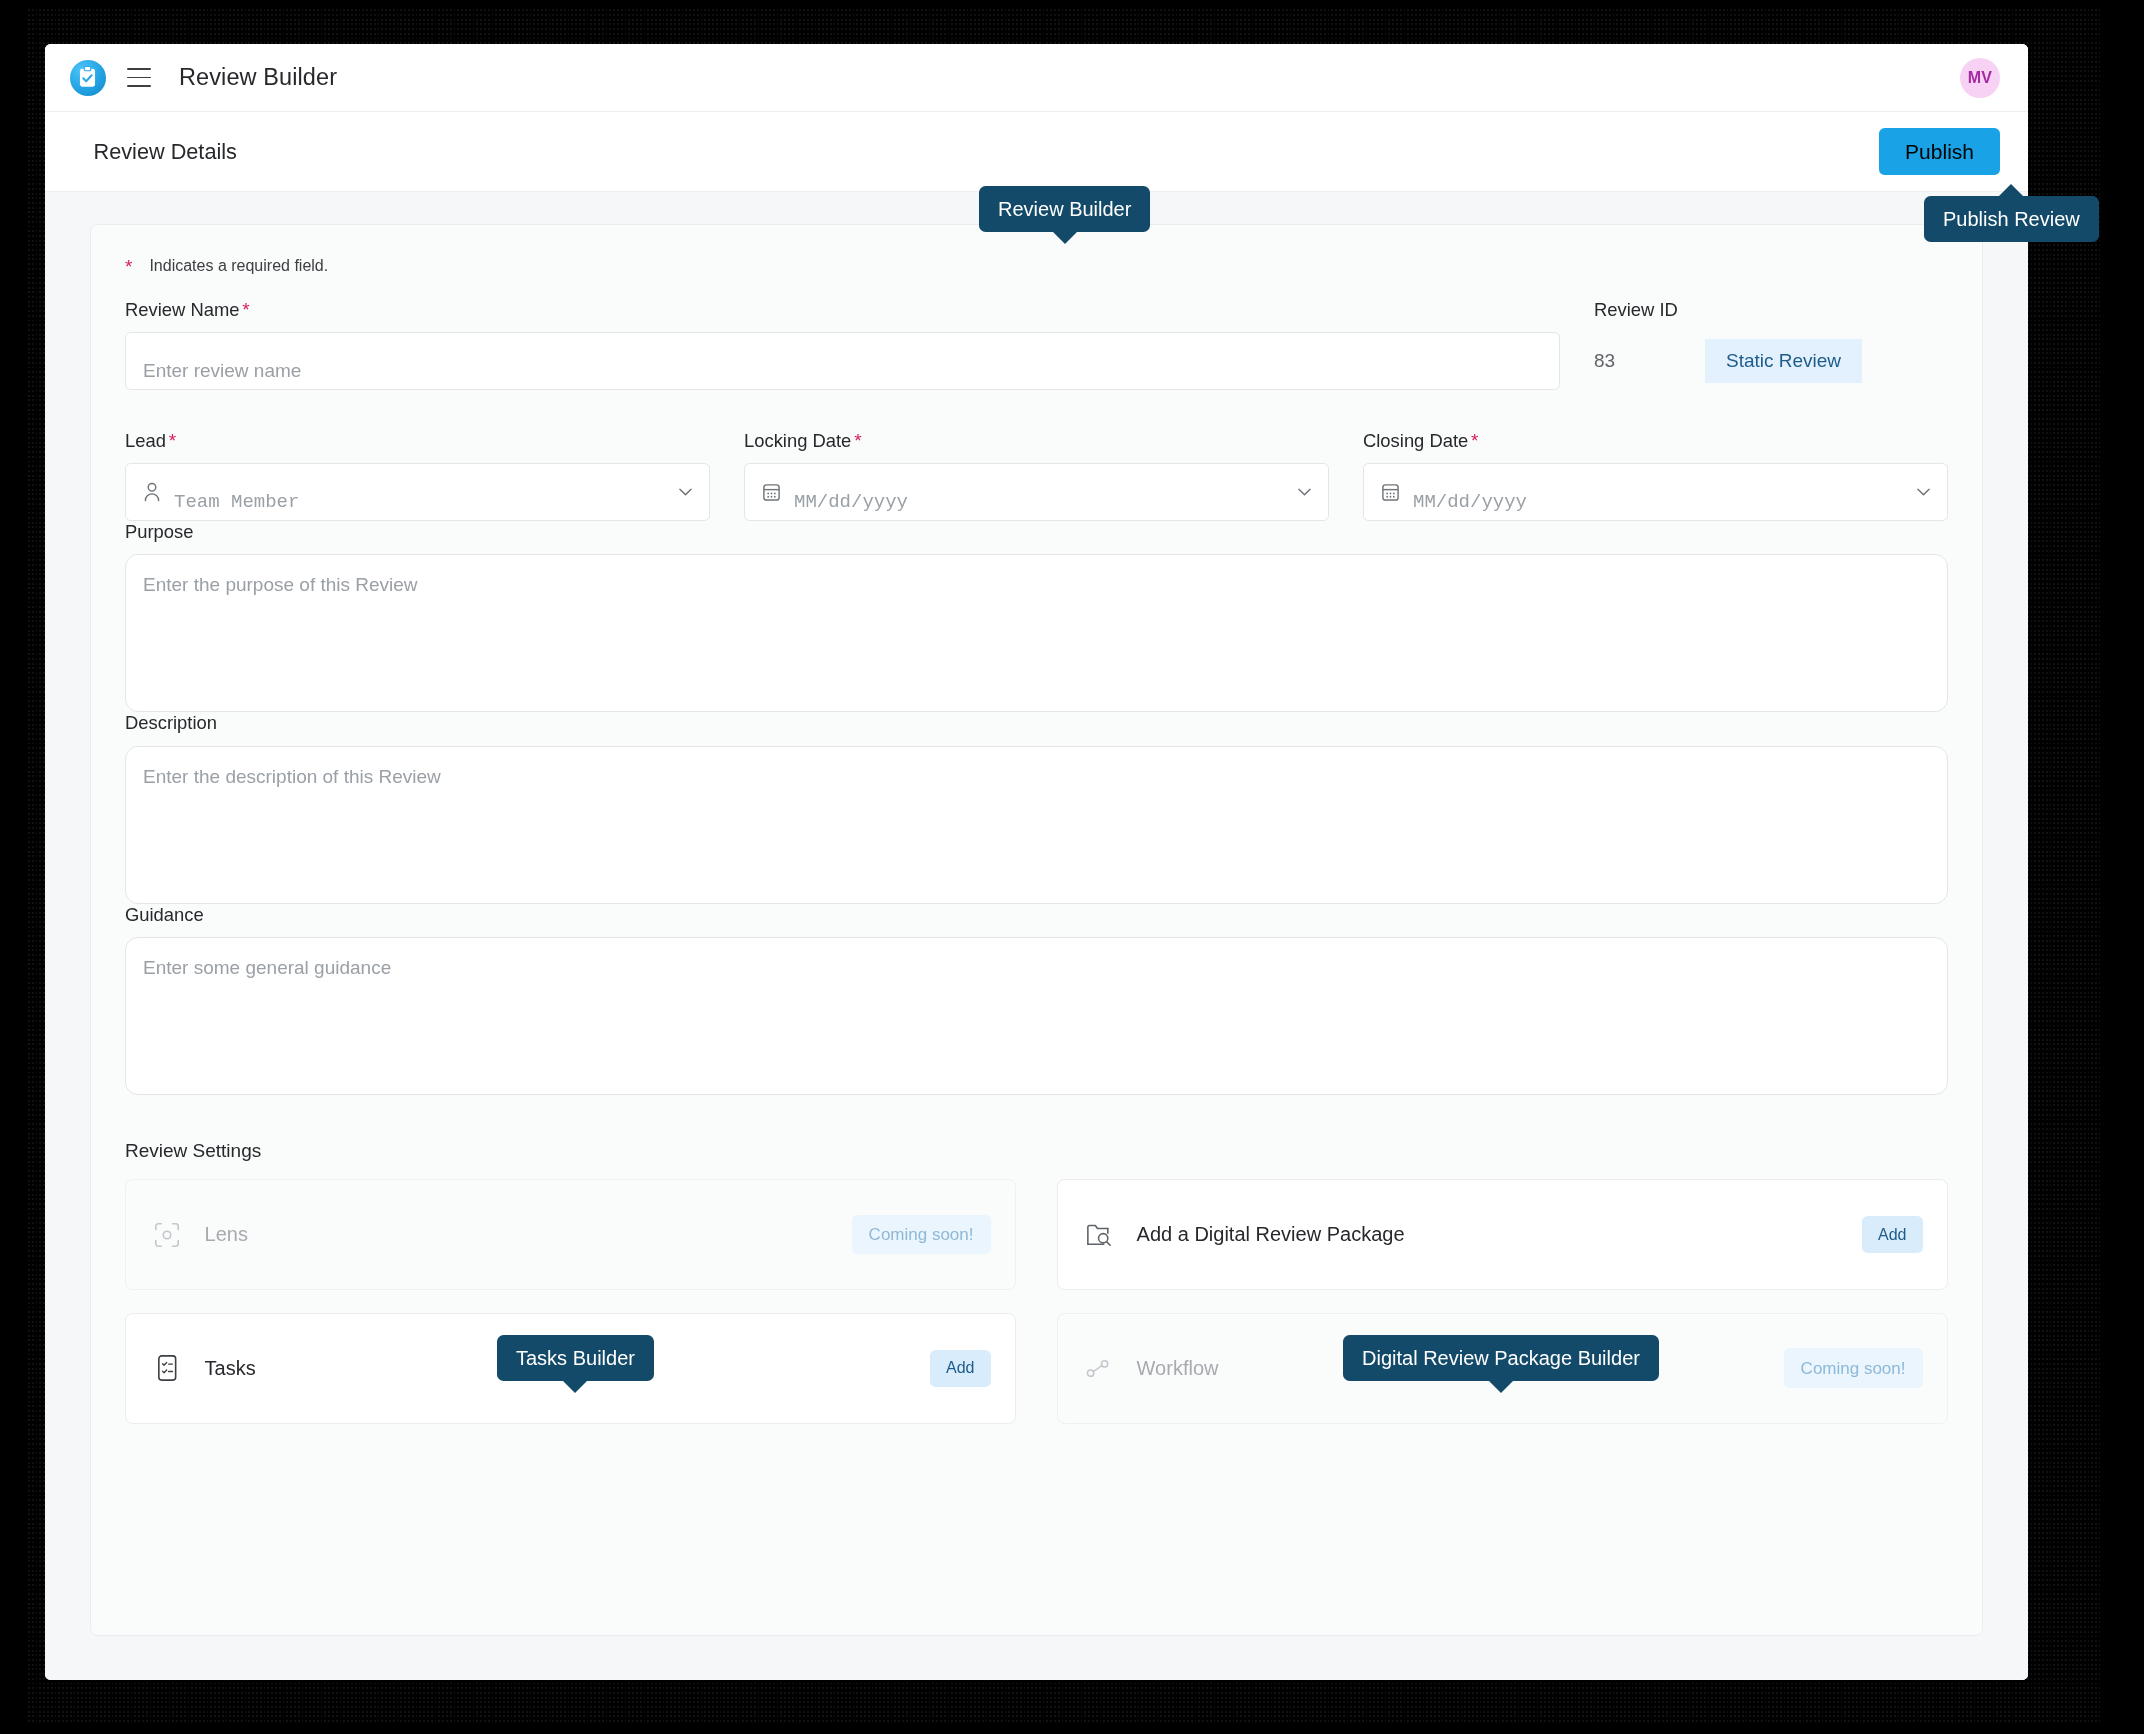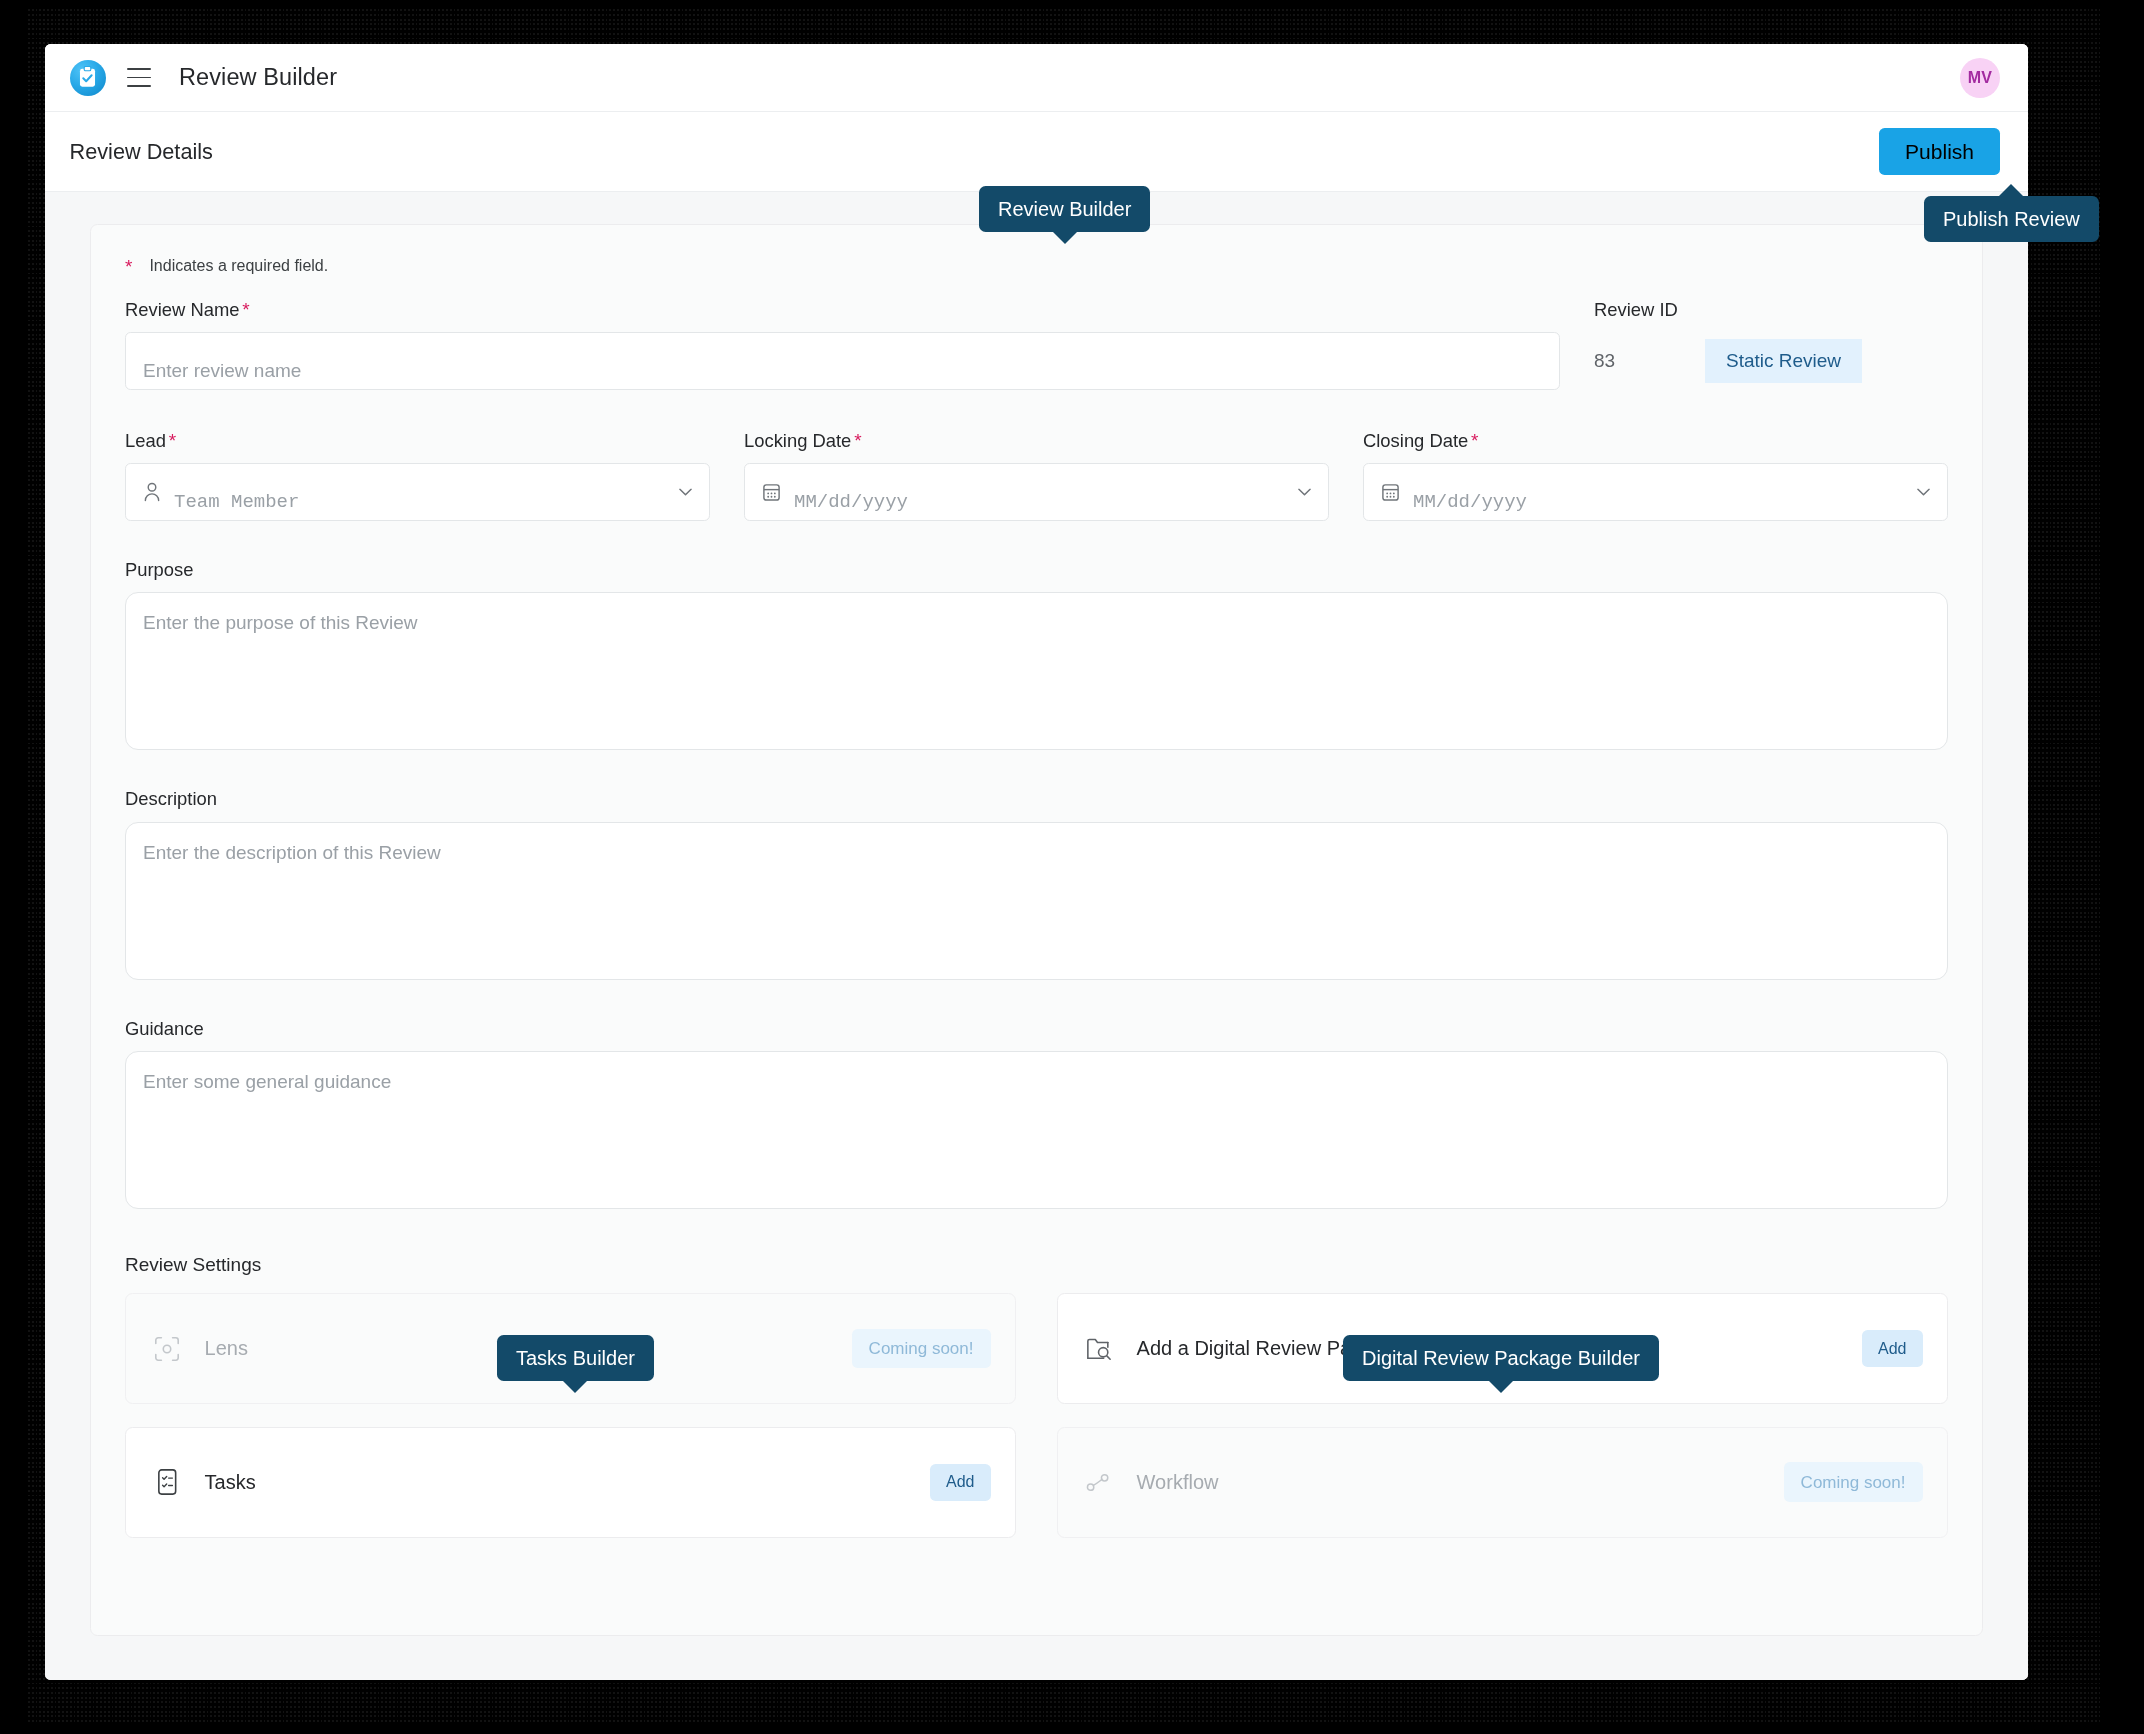--- a/index.html
+++ b/index.html
@@ -73,21 +73,21 @@
 
   
   .subbar {
     height: 80px;
     background: #fff;
     border-bottom: 0.9px solid #eceef0;
     display: flex; align-items: center;
     padding: 0 28px 0 24.5px;
     position: relative;
   }
-  .page-title { font-size: 21.7px; color: #26282b; }
+  .page-title { font-size: 21.7px; color: #26282b; margin-left: 24px; }
   .publish-btn {
     margin-left: auto;
     background: #19a3e6;
     color: #000000;
     border: none;
     border-radius: 5.6px;
     font-size: 21px;
     font-family: inherit;
     padding: 13px 26px;
     cursor: pointer;
@@ -150,21 +150,21 @@
 
   .row3 { display: flex; gap: 34px; margin-top: 40px; }
   .col3 { flex: 1 1 0; min-width: 0; }
   .select { justify-content: flex-start; position: relative; padding-right: 41px; font-family: Liberation Mono, monospace; }
   .select .ficon { margin-right: 13px; display:flex; flex:0 0 auto; }
   .chev {
     position: absolute; right: 17px; top: 50%; transform: translateY(-50%);
     width: 13px; height: 7.5px;
   }
 
-  .field-block { margin-top: 38px; }
+  .field-block { }
   .textarea {
     width: 100%;
     background: #fff;
     border: 0.9px solid #e3e6e8;
     border-radius: 13px;
     font-size: 19px;
     color: #9aa0a6;
     padding: 19px 17px;
   }
   .ta-purpose { height: 158px; }

